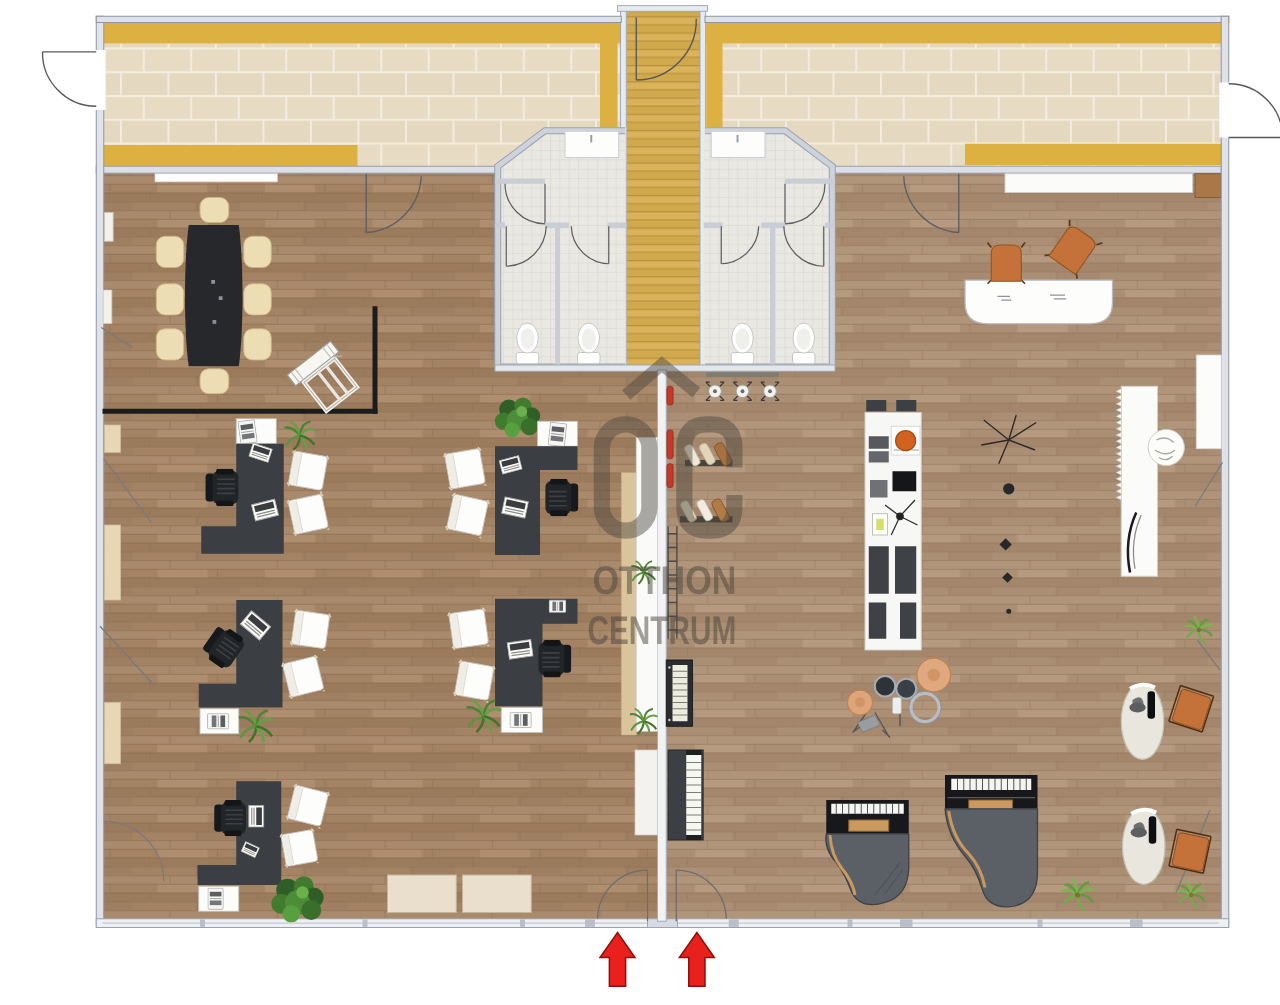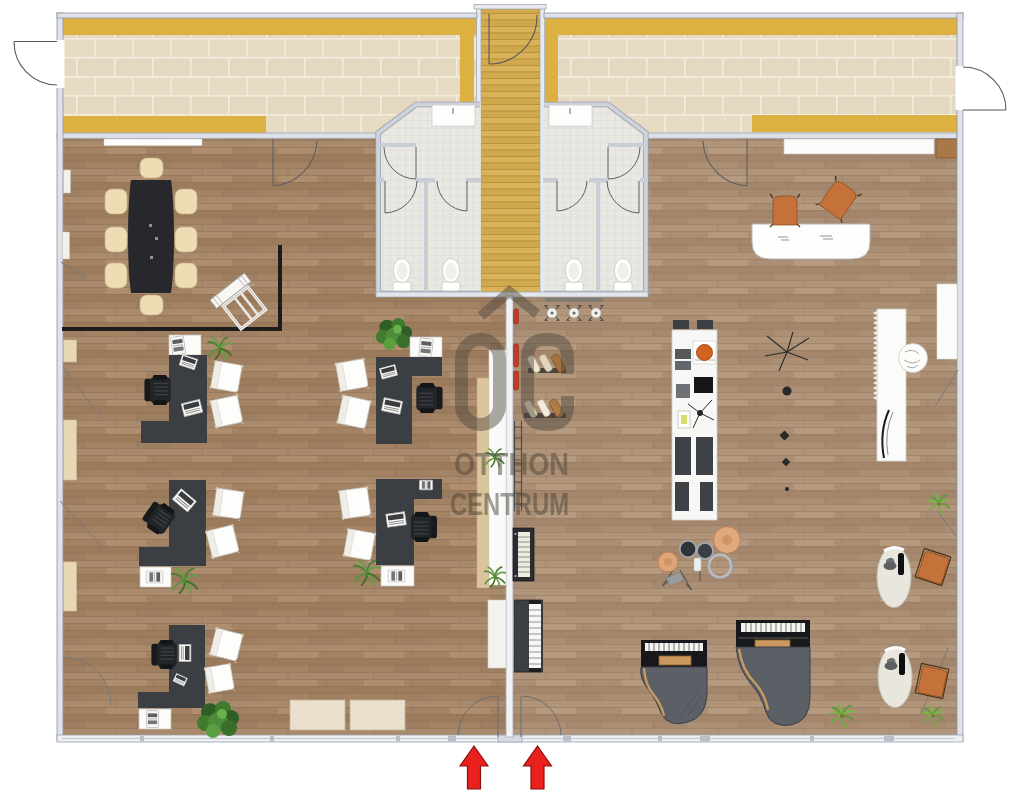--- a/index.html
+++ b/index.html
@@ -1,16 +1,16 @@
 <!DOCTYPE html>
 <html><head>
 <meta charset="utf-8">
 <style>
 html,body{margin:0;padding:0;background:#ffffff;font-family:"Liberation Sans",sans-serif;}
-#plan{width:876px;height:804px;position:relative;}
+#plan{width:876px;height:804px;position:relative;padding-left:20px;}
 </style>
 </head>
 <body>
 <div id="plan">
 <svg width="1024" height="804" viewBox="0 0 1024 804">
 <defs>
 <pattern id="pwL" width="86" height="28" patternUnits="userSpaceOnUse">
  <rect width="86" height="28" fill="#a48365"></rect>
  <rect y="0" width="86" height="7" fill="#aa8a6c"></rect>
  <rect y="14" width="86" height="7" fill="#9c7b5d"></rect>

